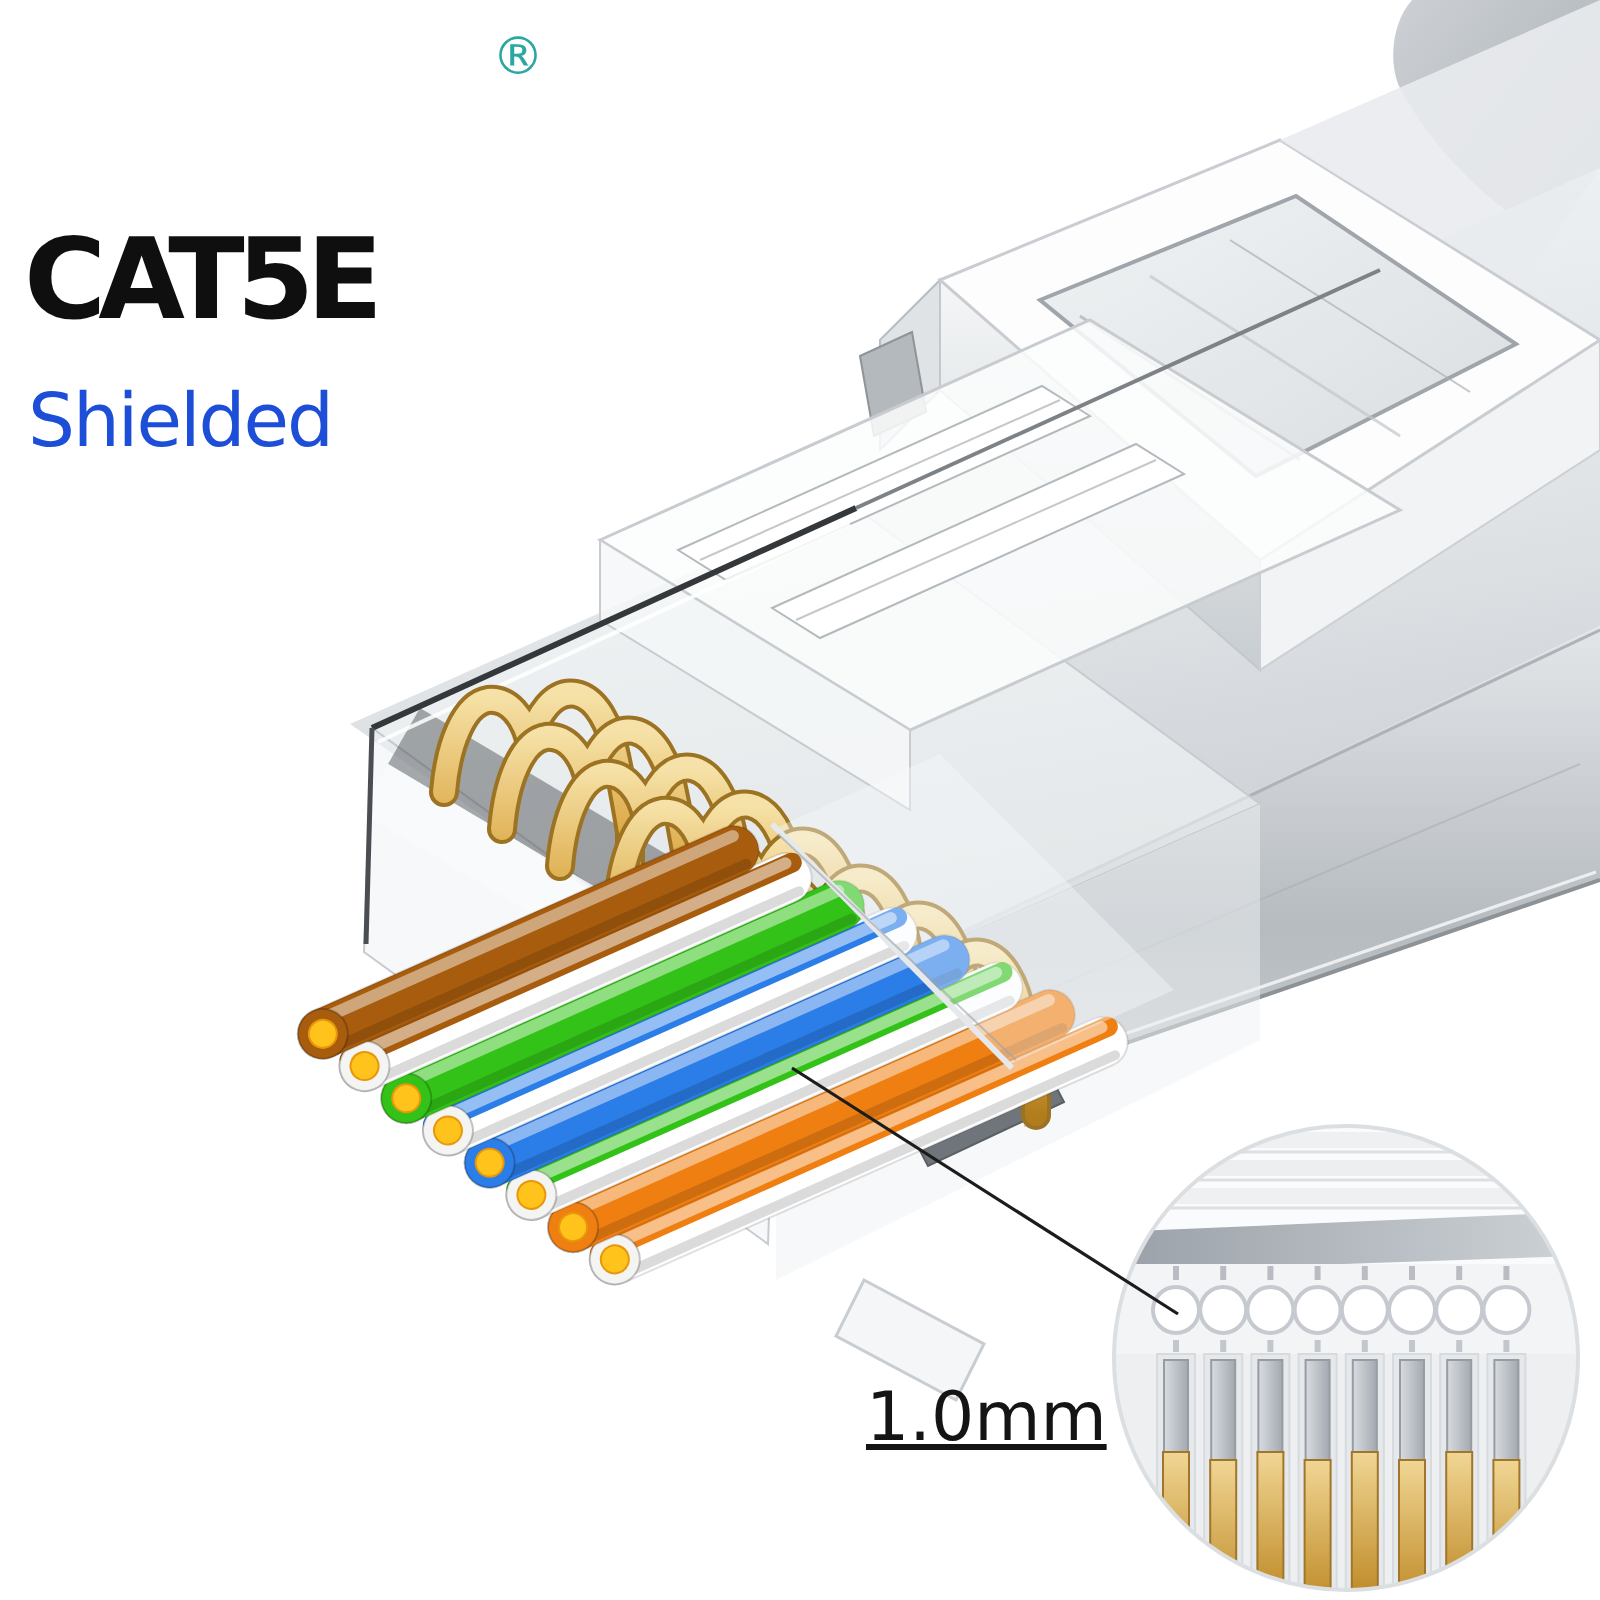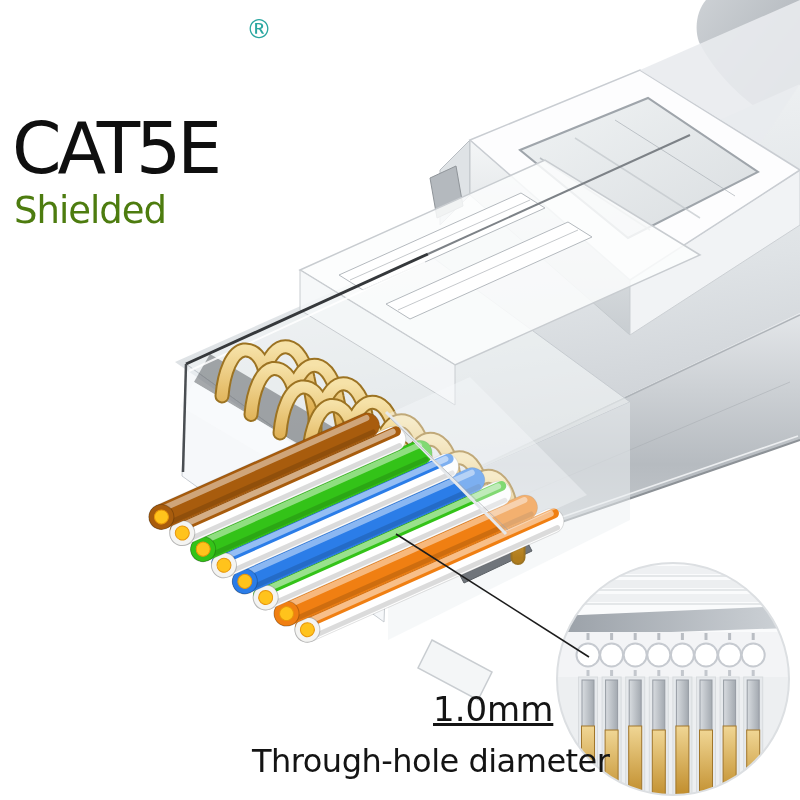--- a/index.html
+++ b/index.html
@@ -2,22 +2,22 @@
 <html><head>
 <meta charset="utf-8">
 <style>
   html,body{margin:0;padding:0;background:#ffffff;}
   #stage{position:relative;width:800px;height:800px;background:#fff;overflow:hidden;
          font-family:"DejaVu Sans","Liberation Sans",sans-serif;}
   #scene{position:absolute;left:0;top:0;width:800px;height:800px;}
   .txt{position:absolute;z-index:5;line-height:1;white-space:nowrap;}
   .logo{left:24px;top:10px;font-size:102px;font-weight:700;letter-spacing:-7px;color:#2aa7a0;}
   .regmark{left:246px;top:16px;font-size:26px;font-weight:400;color:#2aa7a0;letter-spacing:0;}
-  .cat{left:12px;top:113px;font-size:71px;font-weight:400;letter-spacing:-4px;color:#0f0f0f;}
-  .shielded{left:14px;top:192px;font-size:37px;font-weight:400;color:#4d7c0f;letter-spacing:-1px;}
+  .cat{left:12px;top:113px;font-size:56px;font-weight:700;letter-spacing:-4px;color:#0f0f0f;}
+  .shielded{left:14px;top:192px;font-size:37px;font-weight:400;color:#1d4ed8;letter-spacing:-1px;}
   .measure{left:433px;top:692px;font-size:34px;color:#141414;text-decoration:underline;}
   .holedesc{left:252px;top:745px;font-size:32px;color:#141414;letter-spacing:-0.5px;}
 </style>
 </head>
 <body>
 
 <div id="stage">
 
   <svg id="scene" viewBox="0 0 800 800">
     <defs>
@@ -316,14 +316,13 @@
       <circle cx="673" cy="679" r="116" fill="none" stroke="#dcdfe2" stroke-width="2"></circle>
     </g>
 
     <line x1="396" y1="534" x2="589" y2="657" stroke="#1c1c1c" stroke-width="1.6"></line>
   </svg>
 
   <div class="txt regmark">®</div>
   <div class="txt cat">CAT5E</div>
   <div class="txt shielded">Shielded</div>
   <div class="txt measure">1.0mm</div>
-  <div class="txt holedesc">Through-hole diameter</div>
 </div>
 
 </body></html>

